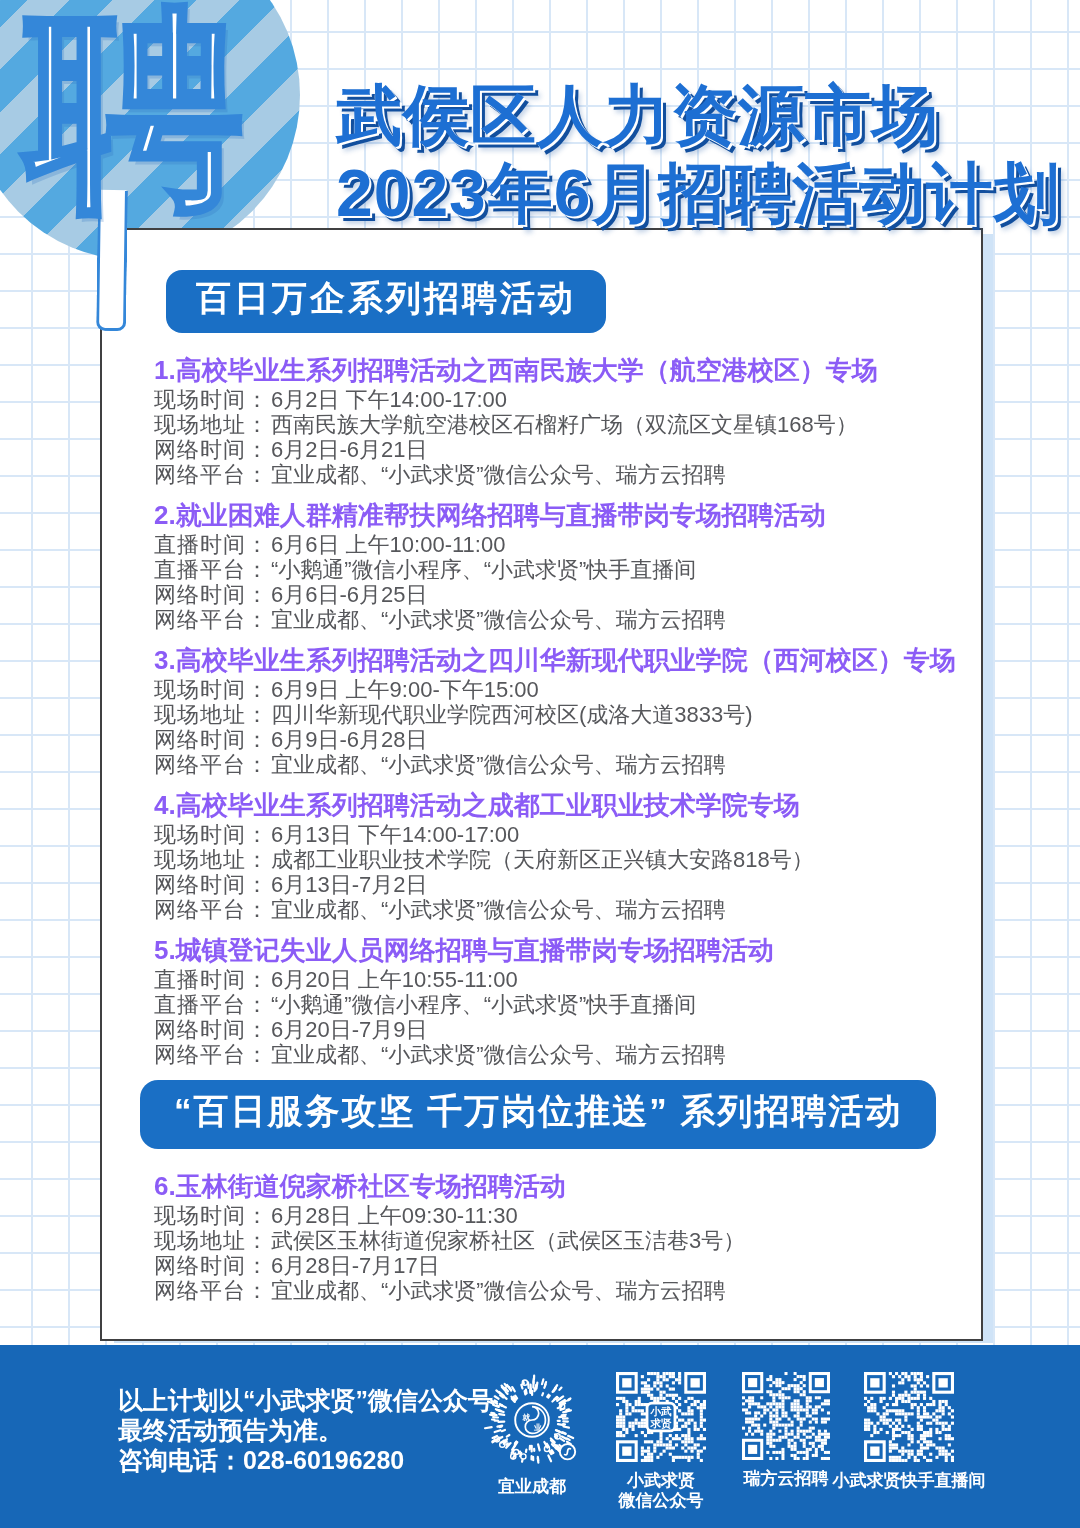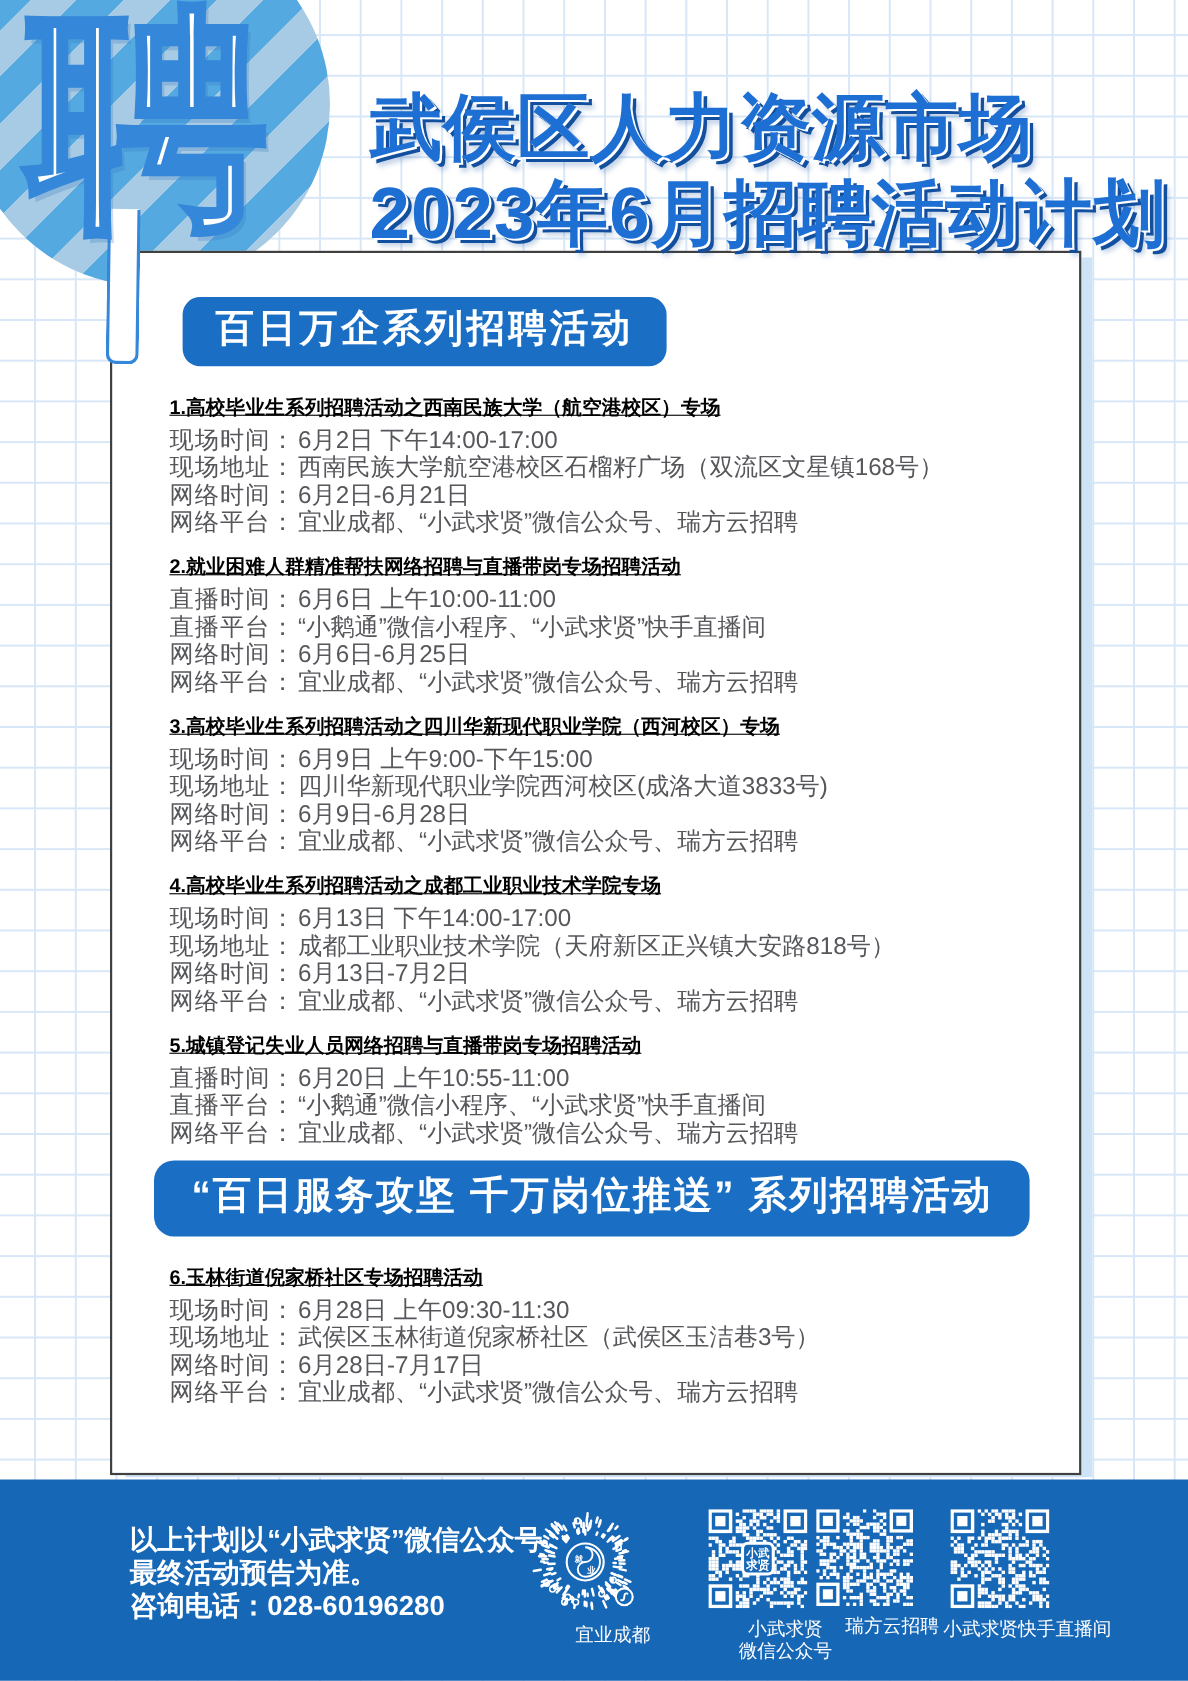--- a/index.html
+++ b/index.html
@@ -24,33 +24,33 @@
   .main-title span{display:block;white-space:nowrap;}
 
   
   .card{position:absolute;left:100px;top:228px;width:883px;height:1113px;background:#ffffff;
     border:2px solid #404041;box-sizing:border-box;z-index:2;
     box-shadow:12px 4px 0 -2px #cfe3f7;padding:40px 34px 16px 52px;overflow:hidden;}
   .sec-badge{display:inline-block;background:#1a6fc5;color:#ffffff;font-size:35px;font-weight:bold;
     letter-spacing:3px;padding:5px 30px 11px;border-radius:16px;margin:0 0 22px 12px;}
   .sec-badge.wide{margin-left:-14px;border-radius:18px;padding:8px 34px 14px;letter-spacing:2px;}
   .item{margin:0 0 13px 0;}
-  .item-title{font-size:18px;line-height:30px;font-weight:bold;color:#000000;margin:0 0 2px 0;white-space:nowrap;text-decoration:underline;}
+  .item-title{font-size:26px;line-height:30px;font-weight:bold;color:#8b5cf6;margin:0 0 2px 0;white-space:nowrap;}
   .item-row{font-size:22px;line-height:25px;color:#56575b;white-space:nowrap;}
   .item-row .lbl{letter-spacing:1px;}
   .item-row .val{margin-left:2px;}
 
   
   .footer{position:absolute;left:0;top:1345px;width:1080px;height:237px;background:#1767b7;z-index:4;}
   .notice{position:absolute;left:118px;top:40px;color:#ffffff;font-weight:bold;font-size:25px;line-height:30px;}
   .notice span{display:block;white-space:nowrap;}
   .qr{position:absolute;top:27px;text-align:center;}
   .qr svg{display:block;}
   .qr-label{position:relative;left:50%;transform:translateX(-50%);width:max-content;margin-top:9px;
-    color:#ffffff;font-size:17px;line-height:20px;font-weight:normal;text-align:center;white-space:pre-line;margin-left:25px;}
+    color:#ffffff;font-size:17px;line-height:20px;font-weight:bold;text-align:center;white-space:pre-line;}
 </style>
 </head>
 <body>
 
 <div class="poster">
 
   <div class="hire-circle"></div>
   <div class="hire-char">聘</div>
   <div class="hire-stroke"></div>
 
@@ -81,20 +81,21 @@
         </div><div class="item">
           <div class="item-title">4.高校毕业生系列招聘活动之成都工业职业技术学院专场</div>
           <div class="item-row"><span class="lbl">现场时间：</span><span class="val">6月13日 下午14:00-17:00</span></div>
           <div class="item-row"><span class="lbl">现场地址：</span><span class="val">成都工业职业技术学院（天府新区正兴镇大安路818号）</span></div>
           <div class="item-row"><span class="lbl">网络时间：</span><span class="val">6月13日-7月2日</span></div>
           <div class="item-row"><span class="lbl">网络平台：</span><span class="val">宜业成都、“小武求贤”微信公众号、瑞方云招聘</span></div>
         </div><div class="item">
           <div class="item-title">5.城镇登记失业人员网络招聘与直播带岗专场招聘活动</div>
           <div class="item-row"><span class="lbl">直播时间：</span><span class="val">6月20日 上午10:55-11:00</span></div>
           <div class="item-row"><span class="lbl">直播平台：</span><span class="val">“小鹅通”微信小程序、“小武求贤”快手直播间</span></div>
+          <div class="item-row"><span class="lbl">网络时间：</span><span class="val">6月20日-7月9日</span></div>
           <div class="item-row"><span class="lbl">网络平台：</span><span class="val">宜业成都、“小武求贤”微信公众号、瑞方云招聘</span></div>
         </div><div class="sec-badge wide">“百日服务攻坚 千万岗位推送” 系列招聘活动</div><div class="item">
           <div class="item-title">6.玉林街道倪家桥社区专场招聘活动</div>
           <div class="item-row"><span class="lbl">现场时间：</span><span class="val">6月28日 上午09:30-11:30</span></div>
           <div class="item-row"><span class="lbl">现场地址：</span><span class="val">武侯区玉林街道倪家桥社区（武侯区玉洁巷3号）</span></div>
           <div class="item-row"><span class="lbl">网络时间：</span><span class="val">6月28日-7月17日</span></div>
           <div class="item-row"><span class="lbl">网络平台：</span><span class="val">宜业成都、“小武求贤”微信公众号、瑞方云招聘</span></div>
         </div></div>
   </div>
 
@@ -268,21 +269,21 @@
             <circle cx="81.3770033468374" cy="35.736555703456574" r="2.7" fill="none" stroke="#fff" stroke-width="1.5"></circle>
             <circle cx="50" cy="50" r="17.5" fill="#1767b7" stroke="#fff" stroke-width="2"></circle>
             <path d="M50 36 a14 14 0 0 1 0 28 a7 7 0 0 1 0 -14 a7 7 0 0 0 0 -14" fill="none" stroke="#fff" stroke-width="1.8"></path>
             <text x="44" y="50" text-anchor="middle" font-size="8" fill="#fff" font-weight="bold">就</text>
             <text x="56" y="60" text-anchor="middle" font-size="8" fill="#fff" font-weight="bold">业</text>
             <circle cx="87" cy="83" r="8" fill="#1767b7" stroke="#fff" stroke-width="2"></circle>
             <path d="M84 86 c5 2 1 -8 6 -6" fill="none" stroke="#fff" stroke-width="1.8" stroke-linecap="round"></path>
           </svg>
           <div class="qr-label">宜业成都</div>
         </div>
-        <div class="qr" style="left: 644px; width: 90px;">
+        <div class="qr" style="left: 616px; width: 90px;">
           <svg width="90" height="90" viewBox="0 0 29 29">
             <rect x="10" y="0" width="1" height="1" fill="#fff"></rect>
             <rect x="11" y="0" width="1" height="1" fill="#fff"></rect>
             <rect x="12" y="0" width="1" height="1" fill="#fff"></rect>
             <rect x="13" y="0" width="1" height="1" fill="#fff"></rect>
             <rect x="15" y="0" width="1" height="1" fill="#fff"></rect>
             <rect x="16" y="0" width="1" height="1" fill="#fff"></rect>
             <rect x="17" y="0" width="1" height="1" fill="#fff"></rect>
             <rect x="18" y="0" width="1" height="1" fill="#fff"></rect>
             <rect x="20" y="0" width="1" height="1" fill="#fff"></rect>

